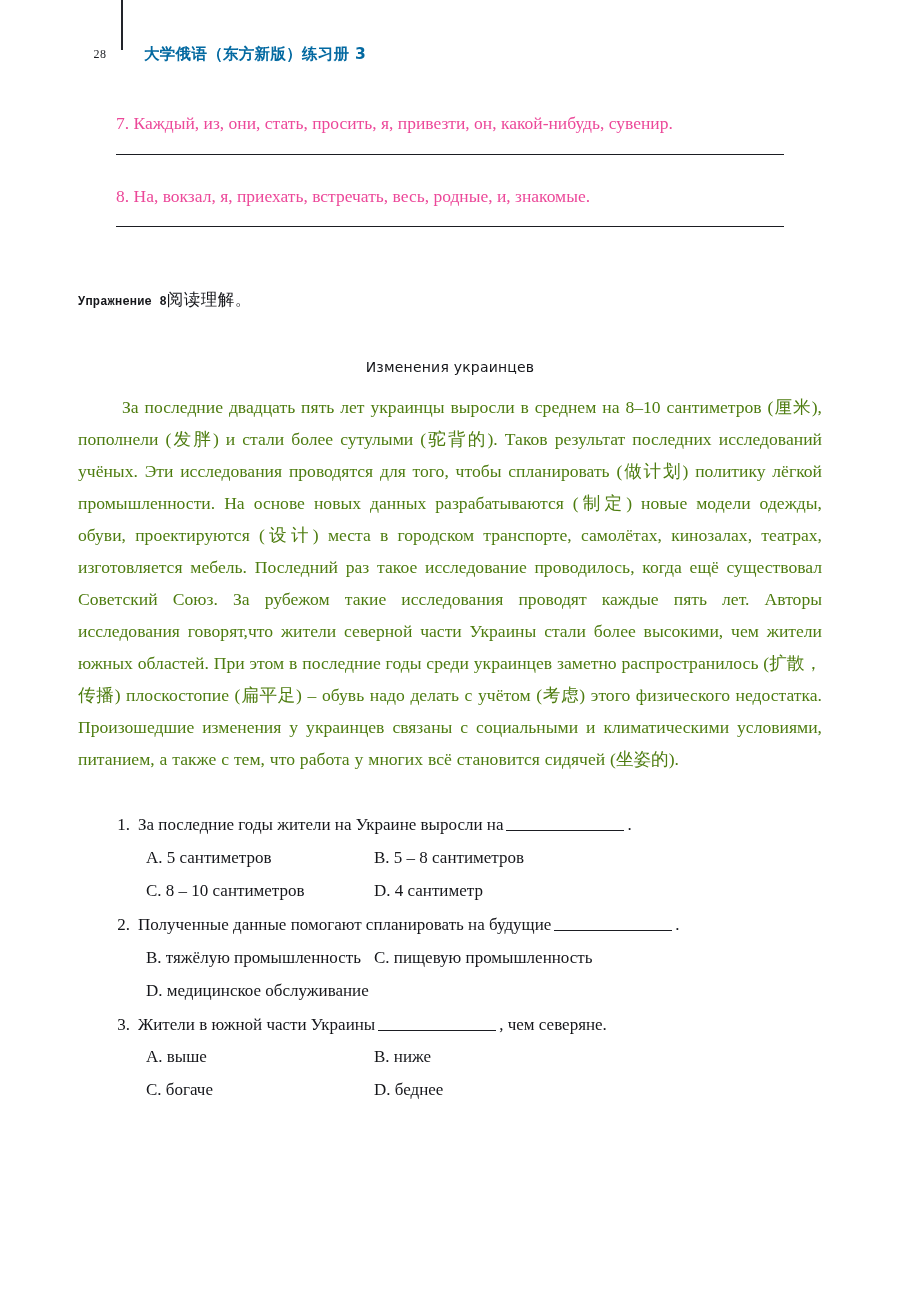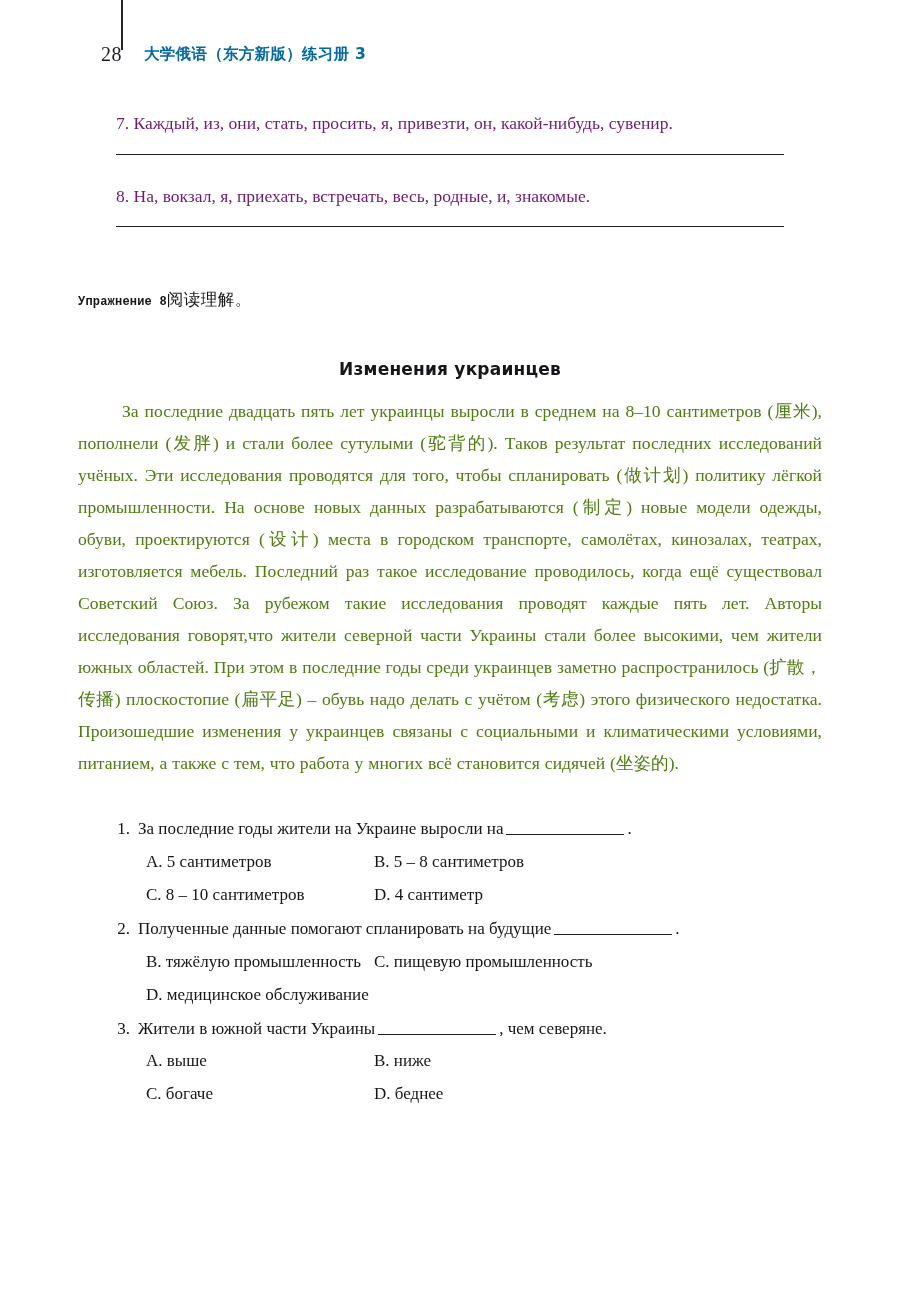--- a/index.html
+++ b/index.html
@@ -35,25 +35,25 @@
   }
   .header .rule-vert {
     position: absolute;
     left: 43px;
     top: -34px;
     width: 2px;
     height: 50px;
     background: #22242a;
   }
   .page-number {
-    font-size: 20px;
+    font-size: 12px;
     letter-spacing: 0.5px;
     color: #1b1d22;
     width: 44px;
-    text-align: right;
+    text-align: center;
   }
   .header-title {
     font-family: "DejaVu Sans", sans-serif;
     font-size: 15.5px;
     font-weight: 600;
     color: #0369a1;
     margin-left: 22px;
     letter-spacing: 0.3px;
   }
 
@@ -62,21 +62,21 @@
     position: absolute;
     top: 112px;
     left: 78px;
     width: 744px;
   }
 
   .num-sentence {
     font-size: 17.5px;
     line-height: 1.35;
     margin: 0 0 0 38px;
-    color: #701a75;
+    color: #ec4899;
     white-space: nowrap;
   }
   .answer-rule {
     border-bottom: 1.6px solid #1b1d22;
     margin: 18px 0 30px 38px;
     height: 0;
     width: 668px;
   }
 
   .exercise-head {
@@ -95,22 +95,22 @@
   .exercise-head .ex-task {
     font-family: "DejaVu Sans", sans-serif;
     font-size: 16.5px;
     letter-spacing: 0.5px;
   }
 
   .article-title {
     margin-top: 48px;
     text-align: center;
     font-family: "DejaVu Sans", sans-serif;
-    font-weight: 700;
-    font-size: 17px;
+    font-weight: 400;
+    font-size: 14px;
     letter-spacing: 0.2px;
   }
 
   .article-body {
     margin-top: 16px;
     font-size: 17.6px;
     line-height: 1.82;
     text-align: justify;
     text-indent: 44px;
     color: #4d7c0f;

